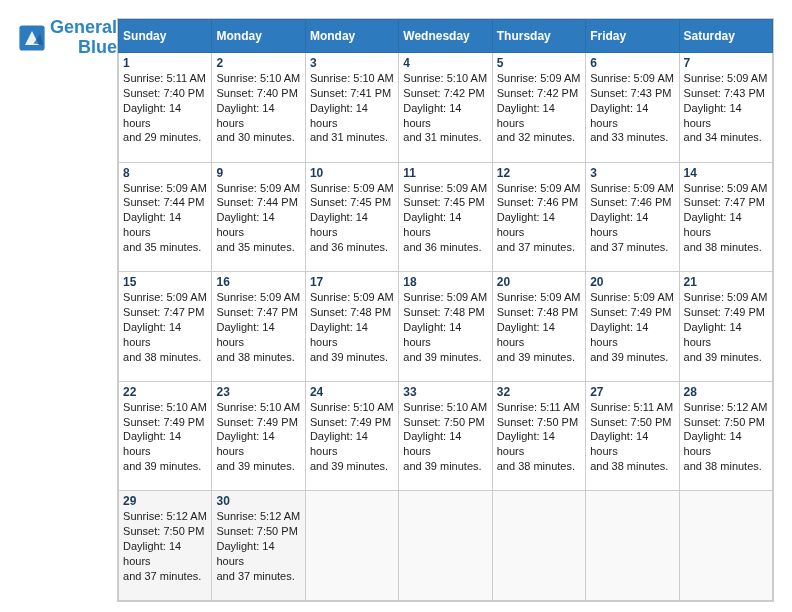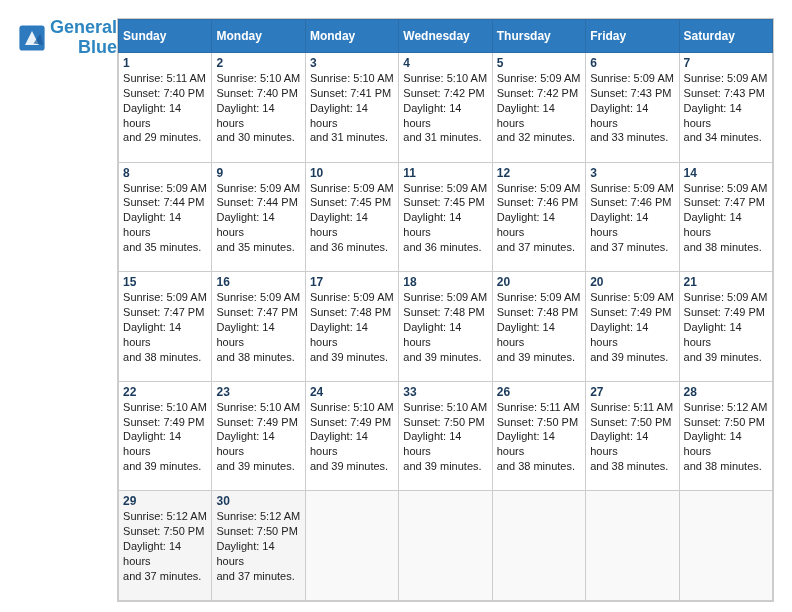--- a/index.html
+++ b/index.html
@@ -315,21 +315,21 @@
 and 39 minutes.</div>
             </td>
             <td>
               <span class="day-num">33</span>
               <div class="day-info" style="white-space: pre-line;">Sunrise: 5:10 AM
 Sunset: 7:50 PM
 Daylight: 14 hours
 and 39 minutes.</div>
             </td>
             <td>
-              <span class="day-num">26</span>
+              <span class="day-num">32</span>
               <div class="day-info" style="white-space: pre-line;">Sunrise: 5:11 AM
 Sunset: 7:50 PM
 Daylight: 14 hours
 and 38 minutes.</div>
             </td>
             <td>
               <span class="day-num">27</span>
               <div class="day-info" style="white-space: pre-line;">Sunrise: 5:11 AM
 Sunset: 7:50 PM
 Daylight: 14 hours

